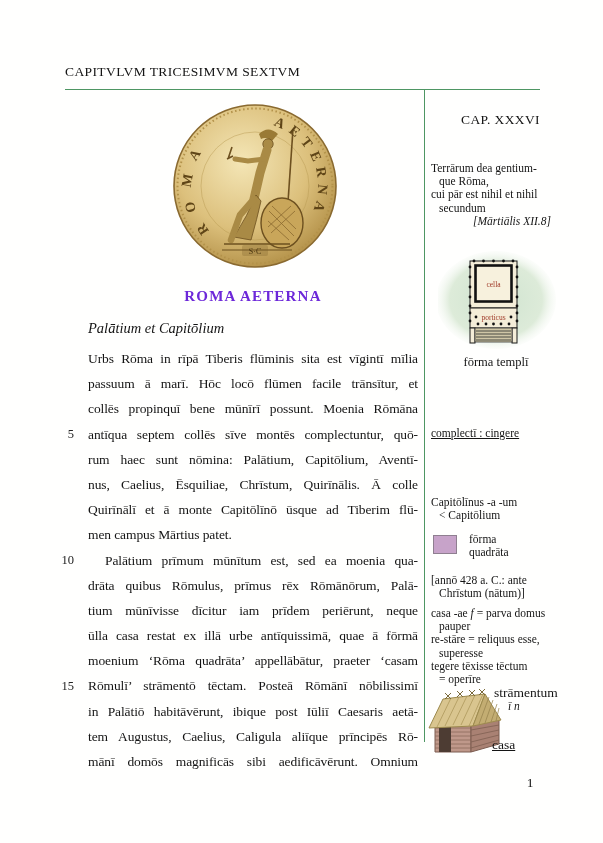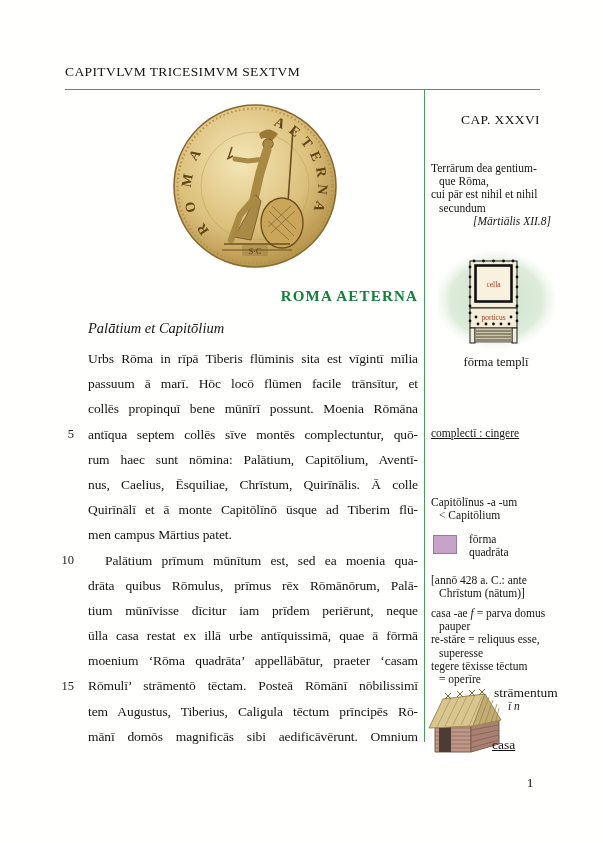--- a/index.html
+++ b/index.html
@@ -11,22 +11,22 @@
   .runhead{top:64px;font-size:13.5px;letter-spacing:.4px;white-space:nowrap;}
   .runhead.left{left:65px;}
   .runhead.right{right:63px;margin-top:48px;}
   .hrule{top:89px;left:65px;width:475px;height:1px;background:#4e9663;}
   .vrule{top:89px;left:424px;width:1px;height:653px;background:#4e9663;}
 
   
   .coin{left:172px;top:103px;width:166px;height:166px;}
 
   
-  .chap-title{left:88px;top:288px;width:330px;text-align:right;
-              color:#15803d;font-weight:bold;font-size:15px;letter-spacing:1.2px;}
+  .chap-title{left:88px;top:288px;width:330px;text-align:center;
+              color:#6d28d9;font-weight:bold;font-size:15px;letter-spacing:1.2px;}
   .subtitle{left:88px;top:320px;font-style:italic;font-size:14.5px;}
 
   
   .bodycol{left:88px;top:346px;width:330px;font-size:13.5px;letter-spacing:-0.1px;}
   .bline{height:25.2px;line-height:25.2px;text-align:justify;text-align-last:justify;white-space:normal;}
   .bline.noend{text-align-last:left;}
   .bline.indent{text-indent:17px;}
   .lnum{left:50px;width:24px;text-align:right;font-size:12.5px;line-height:25.2px;height:25.2px;color:#222;}
 
   
@@ -111,21 +111,22 @@
     <div class="bline">rum haec sunt nōmina: Palātium, Capitōlium, Aventī-</div>
     <div class="bline">nus, Caelius, Ēsquiliae, Chrīstum, Quirīnālis. Ā colle</div>
     <div class="bline">Quirīnālī et ā monte Capitōlīnō ūsque ad Tiberim flū-</div>
     <div class="bline noend">men campus Mārtius patet.</div>
     <div class="bline indent">Palātium prīmum mūnītum est, sed ea moenia qua-</div>
     <div class="bline">drāta quibus Rōmulus, prīmus rēx Rōmānōrum, Palā-</div>
     <div class="bline">tium mūnīvisse dīcitur iam prīdem periērunt, neque</div>
     <div class="bline">ūlla casa restat ex illā urbe antīquissimā, quae ā fōrmā</div>
     <div class="bline">moenium ‘Rōma quadrāta’ appellābātur, praeter ‘casam</div>
     <div class="bline">Rōmulī’ strāmentō tēctam. Posteā Rōmānī nōbilissimī</div>
-    <div class="bline">tem Augustus, Tiberius, Caligula tēctum prīncipēs Rō-</div>
+    <div class="bline">in Palātiō habitāvērunt, ibique post Iūliī Caesaris aetā-</div>
+    <div class="bline">tem Augustus, Caelius, Caligula aliīque prīncipēs Rō-</div>
     <div class="bline">mānī domōs magnificās sibi aedificāvērunt. Omnium</div>
   </div>
 
   <div class="abs sb" style="top:162px;">
     <div>Terrārum dea gentium-</div>
     <div class="hang">que Rōma,</div>
     <div>cui pār est nihil et nihil</div>
     <div class="hang">secundum</div>
     <div class="quote-src">[Mārtiālis XII.8]</div>
   </div>

